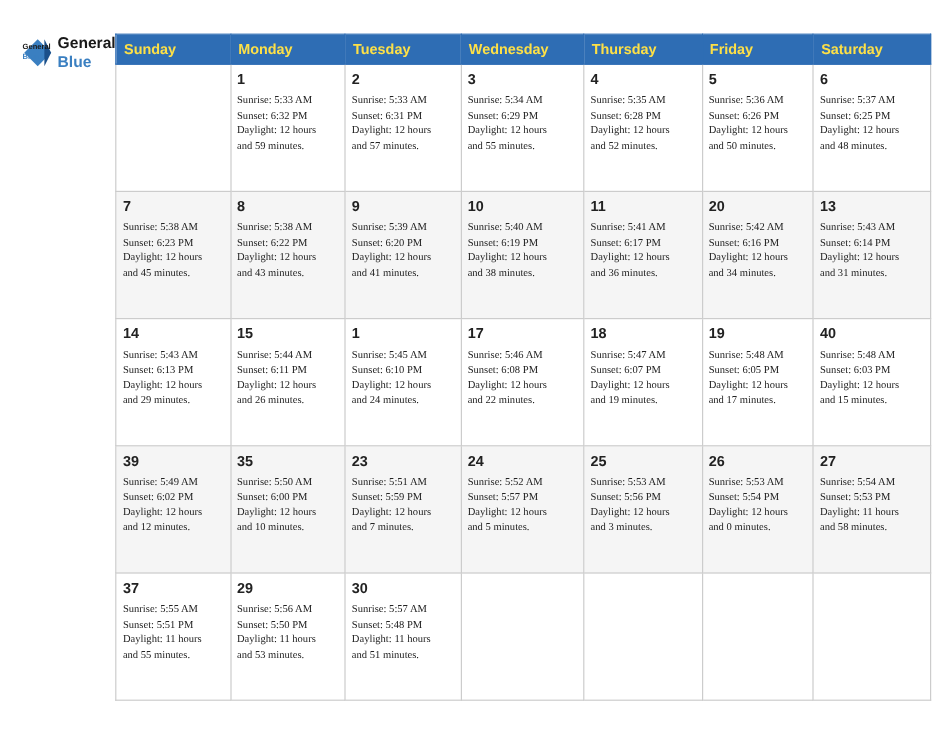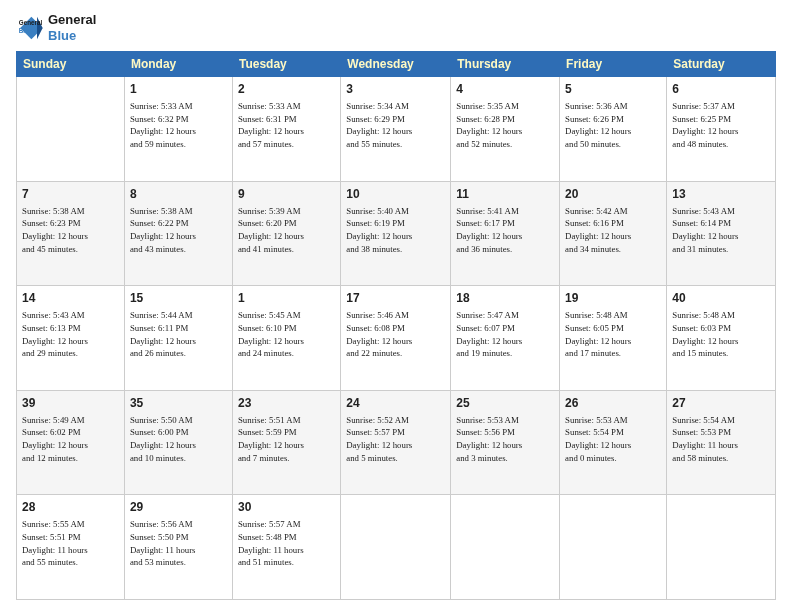--- a/index.html
+++ b/index.html
@@ -6,23 +6,22 @@
     body {
       font-family: Arial, sans-serif;
       background: #fff;
       width: 792px;
       height: 612px;
       overflow: hidden;
     }
     .page {
       width: 792px;
       height: 612px;
-      padding: 12px 16px;
+      padding: 28px 16px;
       display: flex;
-      flex-direction: column;
     }
     .header {
       display: flex;
       justify-content: space-between;
       align-items: flex-start;
       margin-bottom: 8px;
     }
     .logo {
       display: flex;
       align-items: center;
@@ -45,21 +44,21 @@
       color: #333;
     }
     .calendar {
       width: 100%;
       border-collapse: collapse;
       flex: 1;
       font-size: 9.5px;
     }
     .calendar thead th {
       background-color: #2e6db4;
-      color: #fef9c3;
+      color: #fde047;
       text-align: left;
       padding: 5px 6px;
       font-size: 12px;
       font-weight: bold;
       border: 1px solid #2e6db4;
     }
     .calendar tbody td {
       border: 1px solid #ccc;
       vertical-align: top;
       padding: 4px 5px;
@@ -238,21 +237,21 @@
             <span class="day-num">26</span>
             <div class="day-info">Sunrise: 5:53 AM<br>Sunset: 5:54 PM<br>Daylight: 12 hours<br>and 0 minutes.</div>
           </td>
           <td>
             <span class="day-num">27</span>
             <div class="day-info">Sunrise: 5:54 AM<br>Sunset: 5:53 PM<br>Daylight: 11 hours<br>and 58 minutes.</div>
           </td>
         </tr>
         <tr>
           <td>
-            <span class="day-num">28</span>
+            <span class="day-num">37</span>
             <div class="day-info">Sunrise: 5:55 AM<br>Sunset: 5:51 PM<br>Daylight: 11 hours<br>and 55 minutes.</div>
           </td>
           <td>
             <span class="day-num">29</span>
             <div class="day-info">Sunrise: 5:56 AM<br>Sunset: 5:50 PM<br>Daylight: 11 hours<br>and 53 minutes.</div>
           </td>
           <td>
             <span class="day-num">30</span>
             <div class="day-info">Sunrise: 5:57 AM<br>Sunset: 5:48 PM<br>Daylight: 11 hours<br>and 51 minutes.</div>
           </td>

